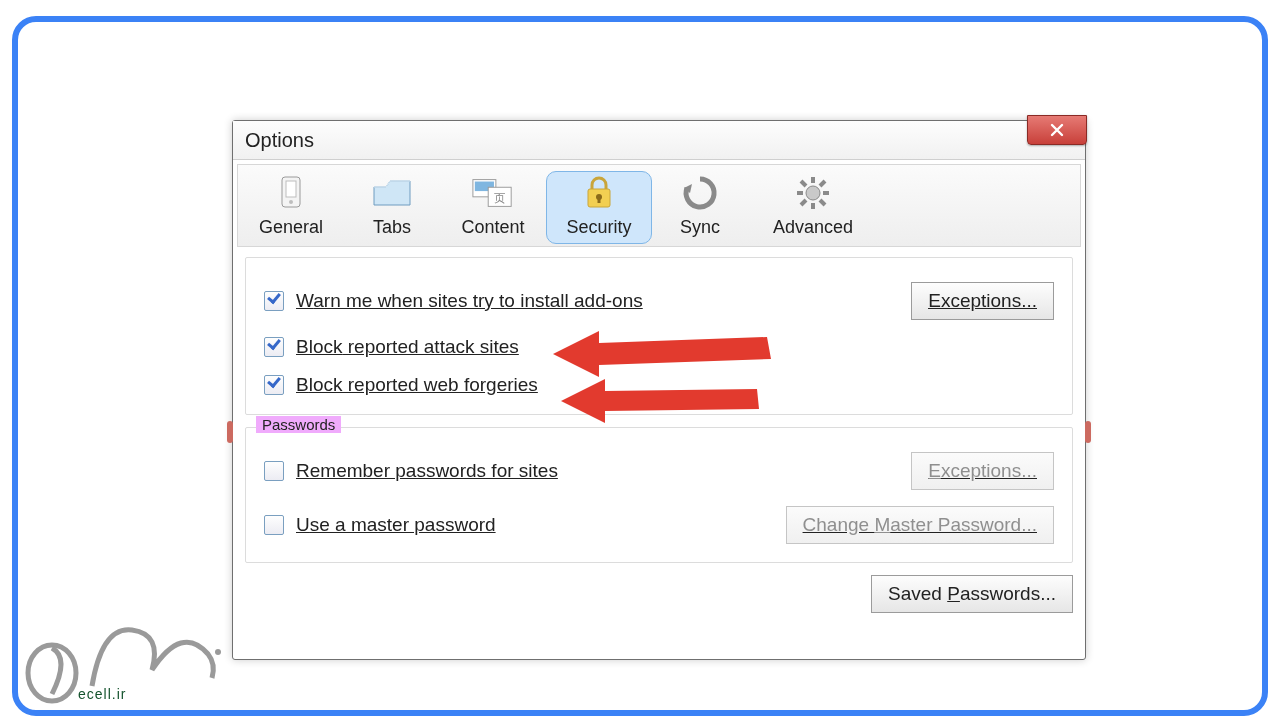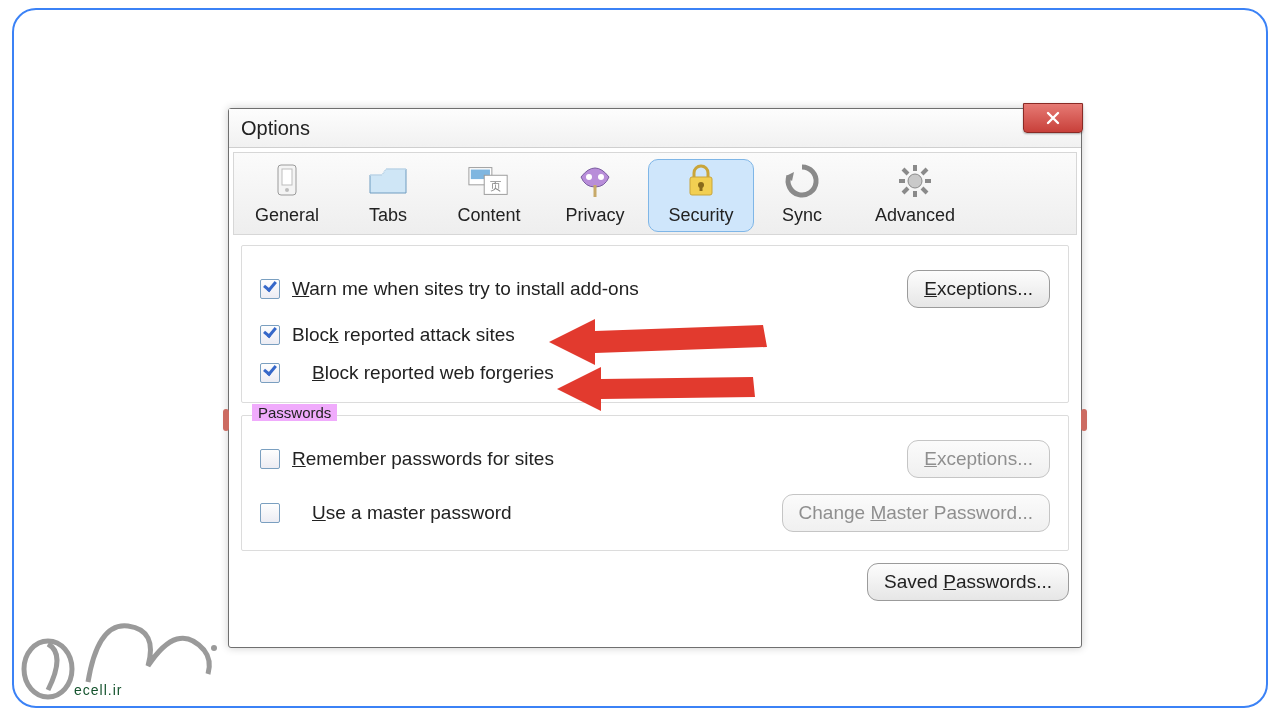--- a/index.html
+++ b/index.html
@@ -9,24 +9,24 @@
     height: 720px;
     background: #ffffff;
     font-family: "Segoe UI", Tahoma, sans-serif;
     font-size: 19px;
     color: #222;
     overflow: hidden;
   }
   .outer-card {
     position: absolute;
     left: 12px;
-    top: 8px;
+    top: 16px;
     width: 1256px;
     height: 700px;
-    border: 2px solid #3b82f6;
+    border: 6px solid #3b82f6;
     border-radius: 24px;
     box-sizing: border-box;
     background: #ffffff;
   }
   .dialog {
     position: absolute;
     left: 214px;
     top: 98px;
     width: 854px;
     height: 540px;
@@ -96,20 +96,21 @@
     position: absolute;
     right: -6px;
     width: 6px;
     height: 22px;
     background: #cc6a60;
     border-radius: 3px;
   }
   .scrollmark.left { left: -6px; right: auto; }
   .panel {
     margin: 10px 12px 0 12px;
+    text-decoration: underline;
   }
   .group {
     border: 1px solid #dcdcdc;
     border-radius: 2px;
     padding: 16px 18px 18px 18px;
     margin-bottom: 12px;
     position: relative;
   }
   .group-label {
     position: absolute;
@@ -117,21 +118,21 @@
     left: 10px;
     background: #f0abfc;
     padding: 0 6px;
     font-size: 15px;
   }
   .row {
     display: flex;
     align-items: center;
     margin: 8px 0 16px 0;
   }
-  .row:last-child { margin-bottom: 0; gap: 20px; }
+  .row:last-child { margin-bottom: 0; }
   .chk {
     width: 18px;
     height: 18px;
     border: 1px solid #7a9fc0;
     border-radius: 2px;
     margin-right: 12px;
     position: relative;
     background: linear-gradient(#fefefe,#ececf3);
     flex: 0 0 auto;
   }
@@ -142,21 +143,21 @@
     width: 9px; height: 5px;
     border: 3px solid #3668c9;
     border-top: none;
     border-right: none;
     transform: rotate(-50deg);
   }
   .mnemonic { text-decoration: underline; }
   .spacer { flex: 1; }
   .btn {
     border: 1px solid #9b9b9b;
-    border-radius: 11px;
+    border-radius: 0;
     background: linear-gradient(#fdfdfd,#e6e6e6);
     padding: 7px 16px;
     font-size: 19px;
     color: #222;
     white-space: nowrap;
   }
   .btn.disabled {
     color: #8f8f8f;
     border-color: #c5c5c5;
     background: linear-gradient(#fbfbfb,#f0f0f0);
@@ -229,31 +230,20 @@
             <rect x="2" y="4" width="24" height="18" fill="#fff" stroke="#9a9a9a"></rect>
             <rect x="4" y="6" width="20" height="10" fill="#7fb6e0"></rect>
             <rect x="18" y="12" width="24" height="20" fill="#fff" stroke="#9a9a9a"></rect>
             <text x="30" y="27" font-size="12" fill="#8a8a8a" text-anchor="middle">页</text>
           </svg>
         </div>
         <div class="tool-label">Content</div>
       </div>
 
 
-      <div class="tool-item">
-        <div class="tool-icon">
-          <svg width="40" height="36" viewBox="0 0 40 36">
-            <path d="M6 14 q14 -18 28 0 q-4 10 -14 10 q-10 0 -14 -10z" fill="#b88dd9" stroke="#7a5da0"></path>
-            <circle cx="14" cy="14" r="3" fill="#fff"></circle>
-            <circle cx="26" cy="14" r="3" fill="#fff"></circle>
-            <line x1="20" y1="22" x2="20" y2="34" stroke="#c7a969" stroke-width="3"></line>
-          </svg>
-        </div>
-        <div class="tool-label">Privacy</div>
-      </div>
 
       <div class="tool-item selected">
         <div class="tool-icon">
           <svg width="34" height="36" viewBox="0 0 34 36">
             <path d="M10 14 v-4 a7 7 0 0 1 14 0 v4" fill="none" stroke="#c9a53a" stroke-width="3"></path>
             <rect x="6" y="14" width="22" height="18" rx="2" fill="#f2cf52" stroke="#c9a53a"></rect>
             <circle cx="17" cy="22" r="3" fill="#8a6a1a"></circle>
             <rect x="15.5" y="22" width="3" height="6" fill="#8a6a1a"></rect>
           </svg>
         </div>

